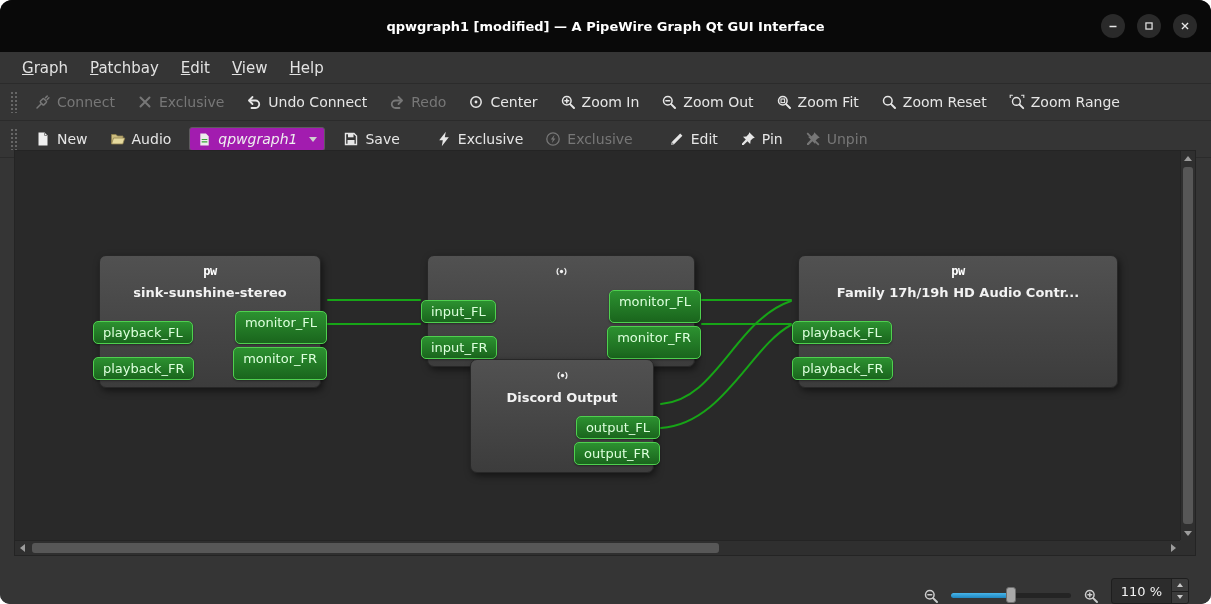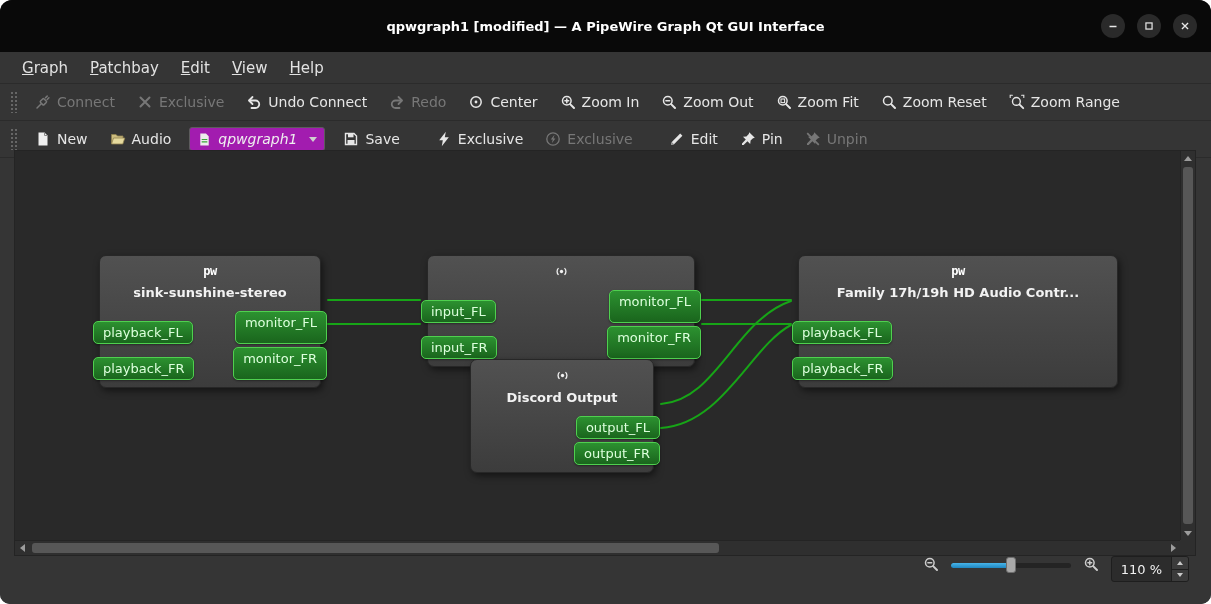--- a/index.html
+++ b/index.html
@@ -103,21 +103,21 @@
   .sb-btn.left  { left:0; top:0; bottom:0; width:14px; }
   .sb-btn.right { right:0; top:0; bottom:0; width:14px; }
   .tri-up    { width:0; height:0; border-left:4px solid transparent; border-right:4px solid transparent; border-bottom:5px solid #9c9c9c; }
   .tri-down  { width:0; height:0; border-left:4px solid transparent; border-right:4px solid transparent; border-top:5px solid #9c9c9c; }
   .tri-left  { width:0; height:0; border-top:4px solid transparent; border-bottom:4px solid transparent; border-right:5px solid #9c9c9c; }
   .tri-right { width:0; height:0; border-top:4px solid transparent; border-bottom:4px solid transparent; border-left:5px solid #9c9c9c; }
 
   
   .statusbar {
     position:absolute; left:0; right:0; top:556px; height:48px; background:#353535;
-    display:flex; align-items:flex-start; justify-content:flex-end; gap:12px; padding:0 22px;
+    display:flex; align-items:flex-end; justify-content:flex-end; gap:12px; padding:0 22px;
   }
   .statusbar svg { width:16px; height:16px; color:#cccccc; }
   .zoom-slider { position:relative; width:120px; height:18px; display:flex; align-items:center; }
   .slider-track { width:100%; height:5px; background:#242424; border-radius:3px; }
   .slider-fill { position:absolute; left:0; width:50%; height:5px; background:linear-gradient(180deg,#48b5e9,#1f86c0); border-radius:3px; }
   .slider-handle { position:absolute; left:50%; transform:translateX(-50%); width:10px; height:16px; background:#a9a9a9; border:1px solid #6f6f6f; border-radius:3px; }
   .spinbox { display:flex; align-items:stretch; height:26px; background:#2c2c2c; border:1px solid #1e1e1e; border-radius:3px; overflow:hidden; }
   .spin-value { display:flex; align-items:center; padding:0 9px; color:#f2f2f2; font-size:13px; }
   .spin-btns { display:flex; flex-direction:column; width:17px; border-left:1px solid #1e1e1e; }
   .spin-up, .spin-down { flex:1; display:flex; align-items:center; justify-content:center; background:#3b3b3b; }

